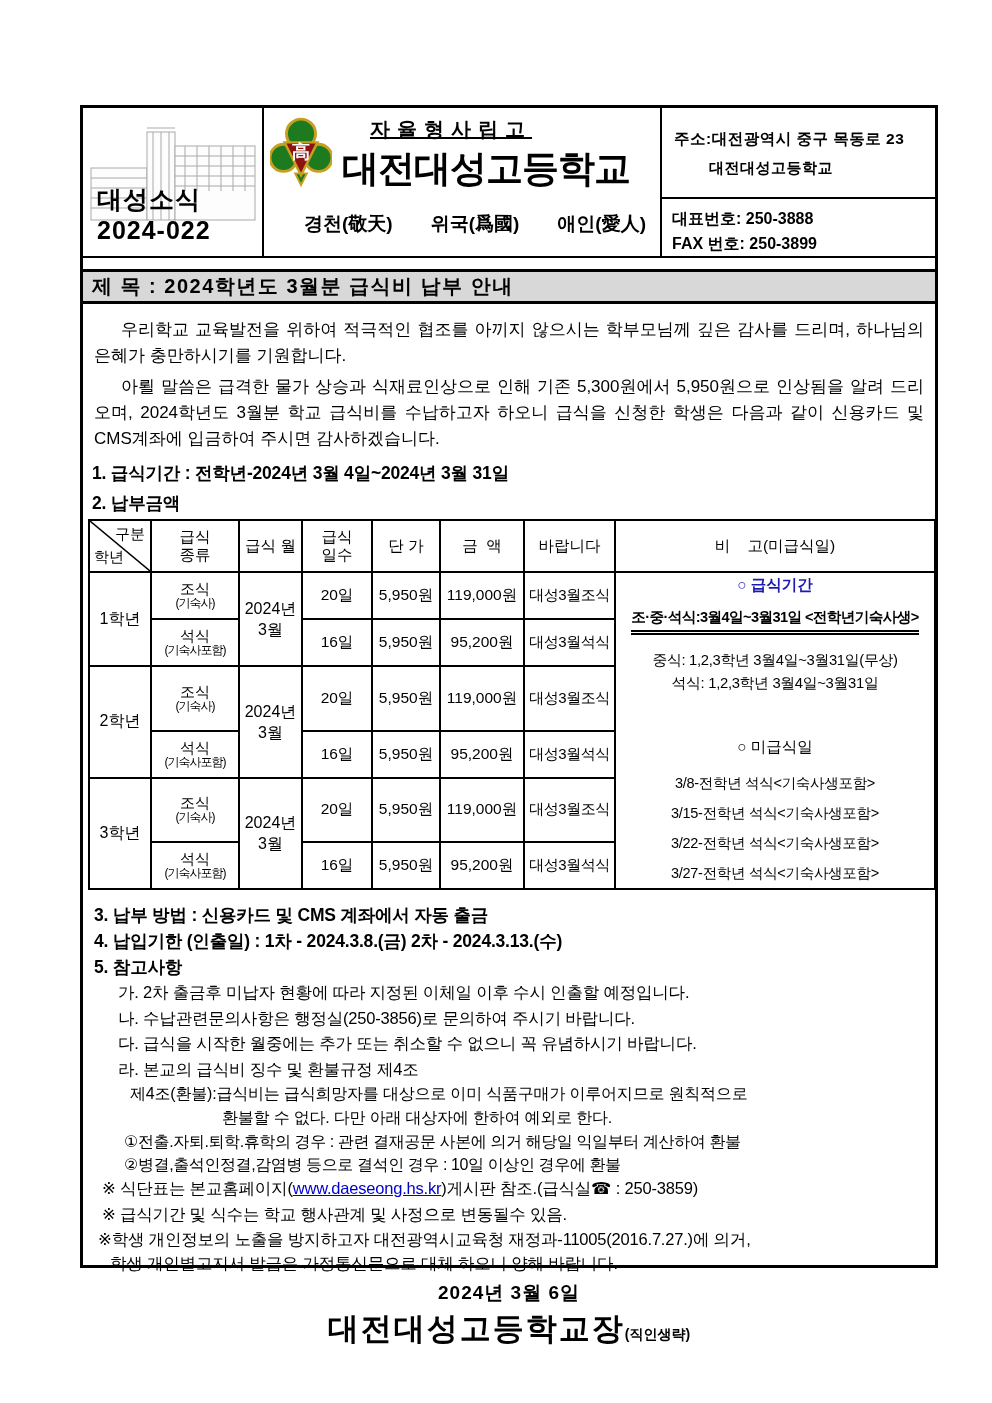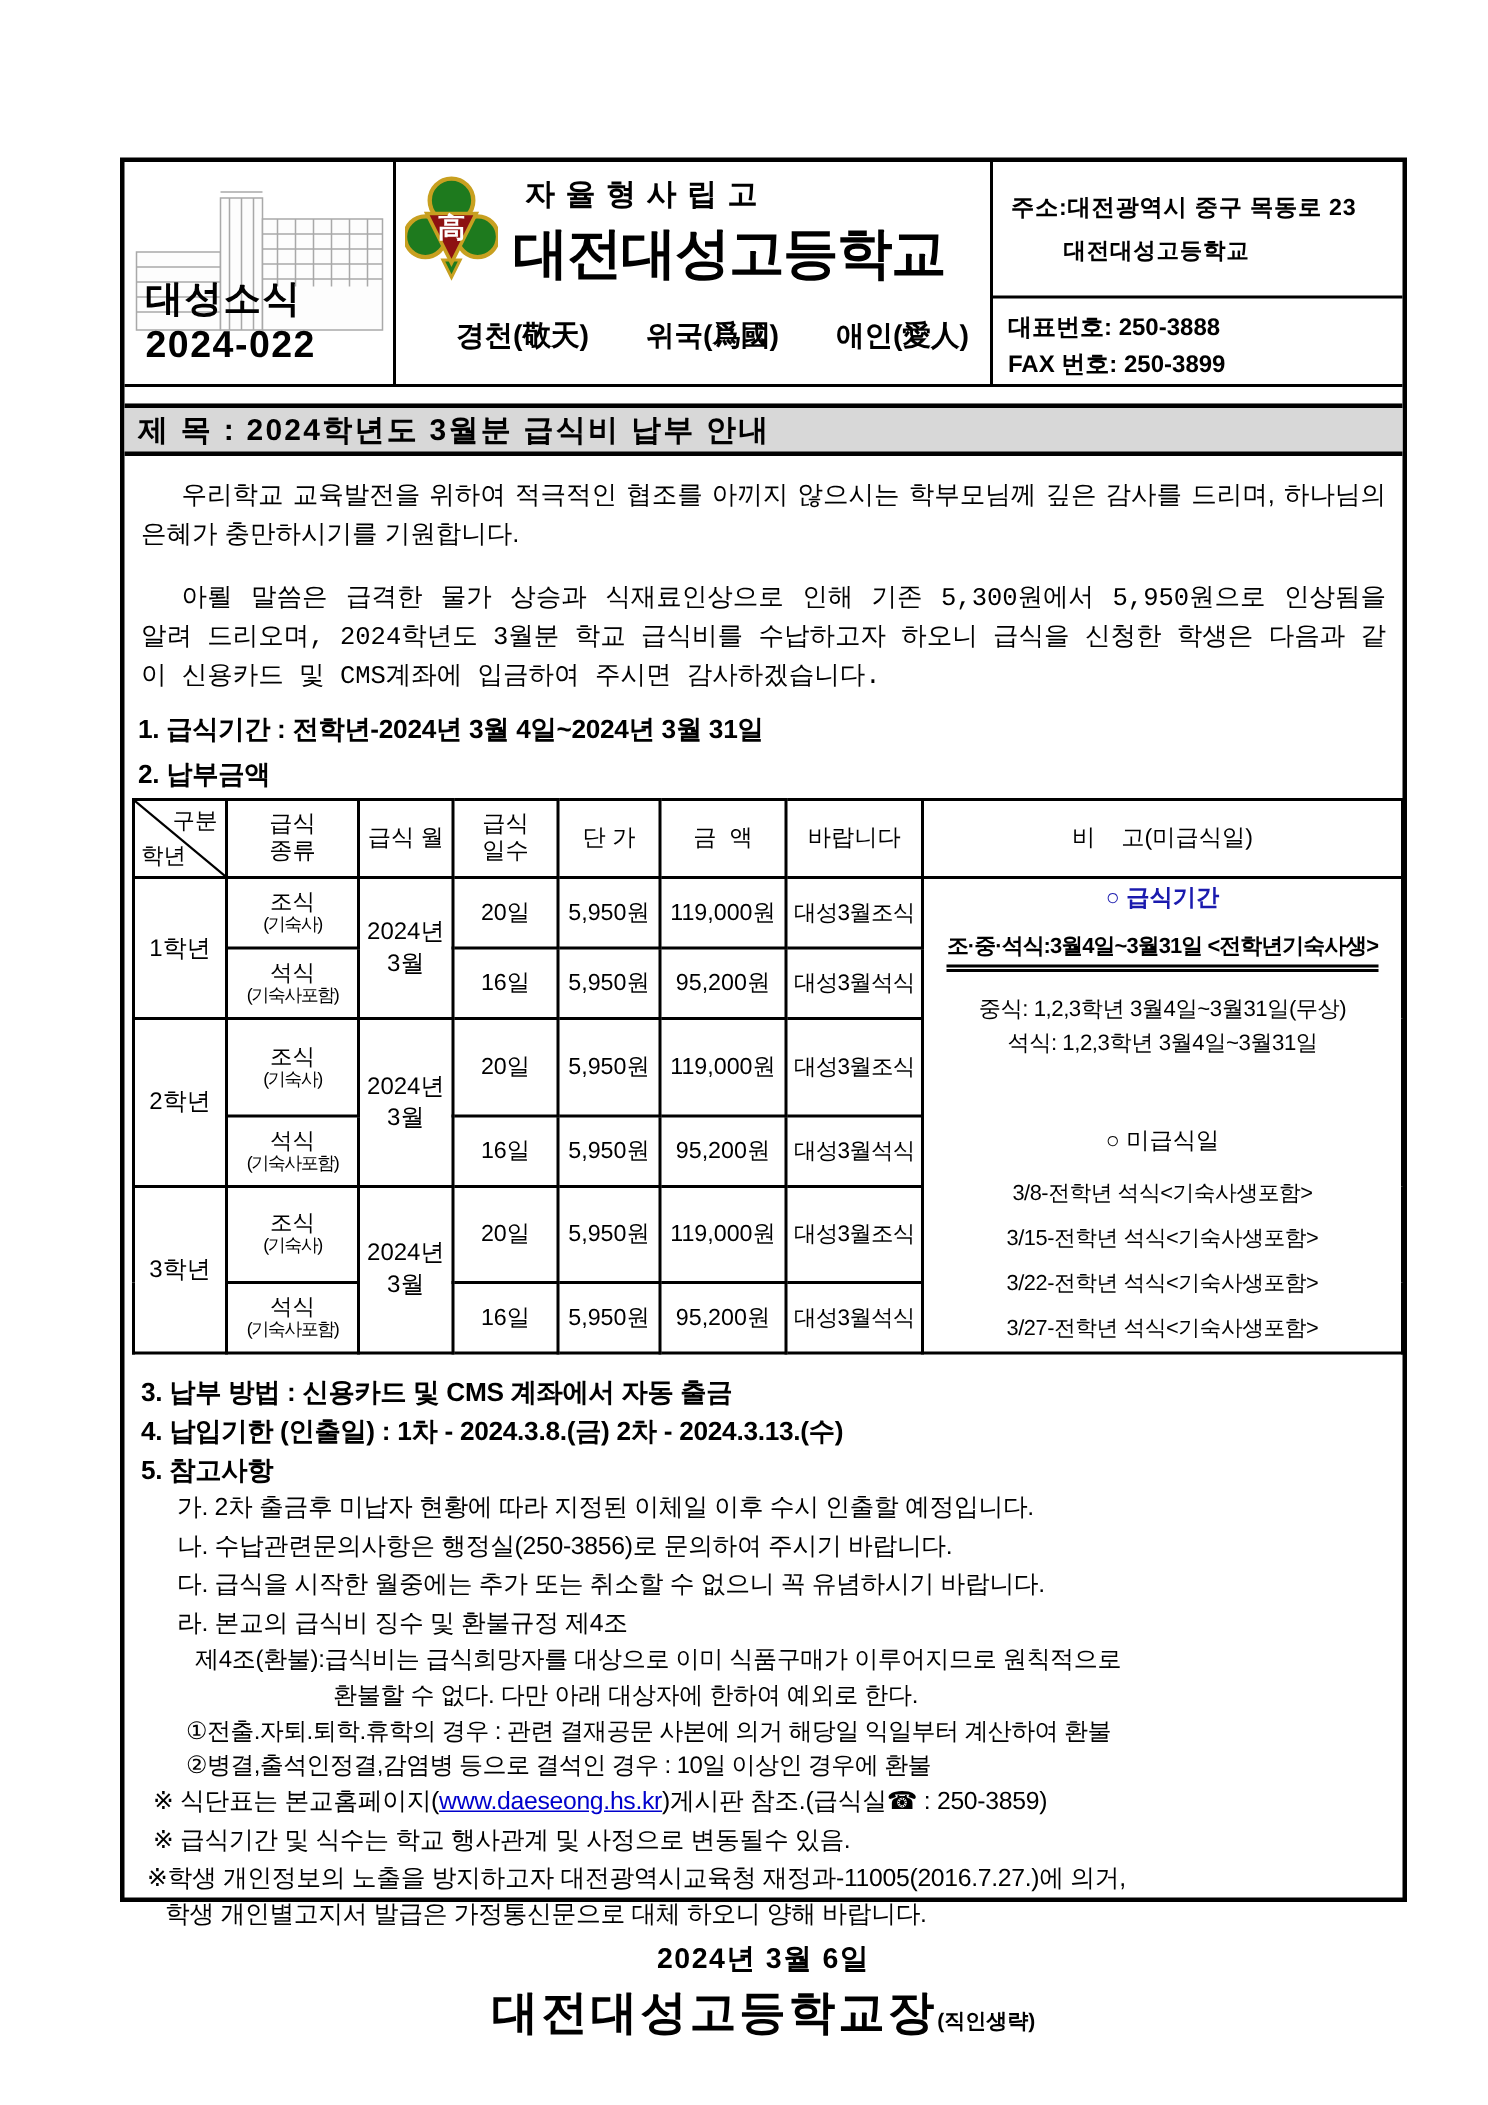--- a/index.html
+++ b/index.html
@@ -10,38 +10,38 @@
 
   
   .hdr{display:flex;height:150px;border-bottom:2px solid #000;box-sizing:border-box;}
   .hdr-left{width:181px;border-right:2px solid #000;position:relative;box-sizing:border-box;}
   .hdr-left svg{position:absolute;left:2px;top:8px;}
   .badge{position:absolute;left:14px;bottom:10px;width:155px;text-align:left;
          font-size:25px;font-weight:bold;line-height:31px;letter-spacing:1px;}
   .hdr-mid{flex:1;border-right:2px solid #000;box-sizing:border-box;padding:8px 0 0 6px;}
   .mid-top{display:flex;align-items:flex-start;}
   .titles{margin-left:10px;}
-  .school-type{font-size:20px;font-weight:bold;letter-spacing:7px;margin-left:8px;}
+  .school-type{font-size:20px;font-weight:bold;letter-spacing:7px;margin-left:28px;text-decoration:underline;}
   .school-name{font-size:37px;font-weight:bold;letter-spacing:-1px;margin-top:1px;}
   .motto{display:flex;gap:38px;font-size:19px;font-weight:bold;margin:17px 0 0 34px;}
   .hdr-right{width:273px;display:flex;flex-direction:column;box-sizing:border-box;justify-content:flex-end;}
   .addr{height:95px;border-bottom:2px solid #000;box-sizing:border-box;
         padding:16px 0 0 12px;font-size:15.5px;font-weight:bold;line-height:29px;letter-spacing:0.5px;}
   .addr-l2{padding-left:35px;font-size:15px;}
   .phones{flex:1;padding:7px 0 0 10px;font-size:16px;font-weight:bold;line-height:25px;}
 
   
   .title-bar{margin-top:11px;height:35px;background:#d8d8d8;border-top:3px solid #000;
              border-bottom:3px solid #000;display:flex;align-items:center;padding-left:9px;
              font-size:20px;font-weight:bold;letter-spacing:1.5px;box-sizing:border-box;}
 
   
   .content{padding:13px 5px 0 5px;}
   .para{margin:0;padding:0 6px;font-size:17px;line-height:26px;text-align:justify;text-indent:27px;}
-  .para+.para{margin-top:18px;font-family:Liberation Mono, monospace;}
+  .para+.para{margin-top:5px;}
   .item{font-size:17.5px;font-weight:bold;padding:0 4px;margin-top:9px;letter-spacing:-0.2px;}
   .item-2{margin-top:6px;margin-bottom:4px;}
 
   
   table.fee{width:846px;margin:0 auto;border-collapse:collapse;border:2px solid #000;table-layout:fixed;}
   table.fee th,table.fee td{border:2px solid #000;text-align:center;padding:0;font-weight:normal;}
   table.fee thead tr{height:52px;}
   table.fee tbody tr{height:47px;}
   .ws-pre{white-space:pre;}
   th.corner{position:relative;}

